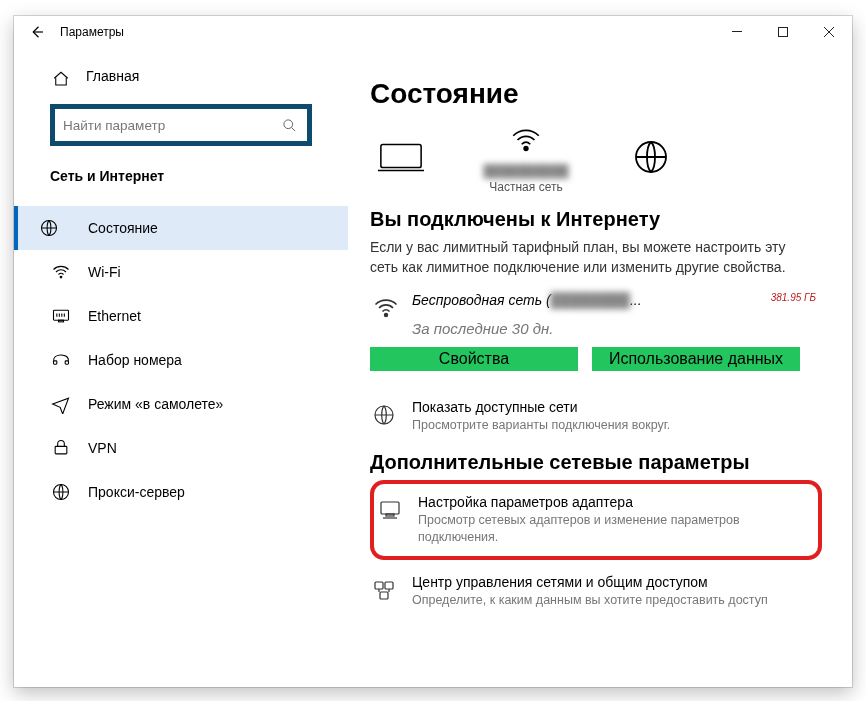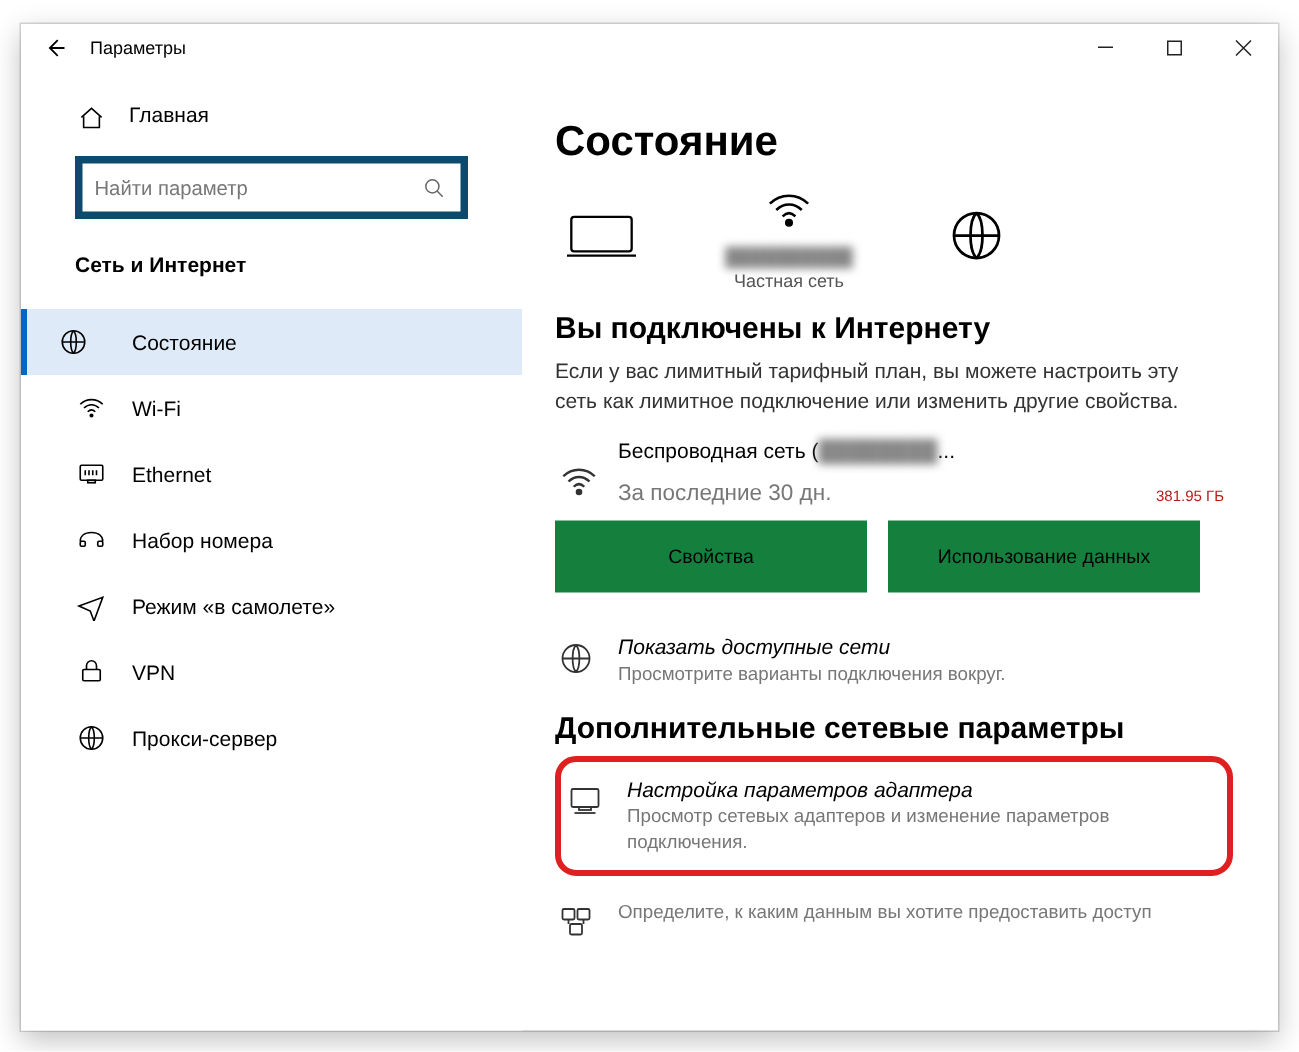--- a/index.html
+++ b/index.html
@@ -53,36 +53,36 @@
 
   .net-diagram{display:flex;align-items:center;gap:28px;margin:10px 0 0;padding-left:4px;}
   .dia-icon{width:54px;height:40px;display:flex;align-items:center;justify-content:center;}
   .center-stack{display:flex;flex-direction:column;align-items:center;width:140px;}
   .net-name{font-size:12px;color:#888;margin-top:4px;filter:blur(3px);}
   .net-type{font-size:12px;color:#555;margin-top:2px;}
 
   .sub-h{font-size:20px;font-weight:600;margin:14px 0 6px;color:#000;}
   .body-text{font-size:14px;color:#333;line-height:1.45;margin:0 0 14px;max-width:430px;}
 
-  .net-row{display:flex;align-items:flex-end;margin-bottom:10px;}
+  .net-row{display:flex;align-items:flex-start;margin-bottom:10px;font-style:italic;}
   .net-row .wifi-ic{width:32px;height:32px;display:flex;align-items:center;justify-content:center;margin-right:10px;}
   .net-lines{flex:1;}
   .net-lines .l1{font-size:14px;color:#000;}
   .net-lines .l1 .blur{color:#888;filter:blur(3px);}
   .net-lines .l2{font-size:15px;color:#777;margin-top:12px;}
   .usage{font-size:10px;color:#b91c1c;margin-right:26px;}
 
   .btn-row{display:flex;gap:14px;margin-bottom:28px;}
-  .win-btn{flex:1;max-width:208px;height:48px;background:#15803d;display:flex;align-items:center;
-    justify-content:center;font-size:13px;color:#000;border:0;}
+  .win-btn{flex:1;max-width:208px;height:24px;background:#22c55e;display:flex;align-items:center;
+    justify-content:center;font-size:16px;color:#000;border:0;}
 
   .link-block{display:flex;align-items:flex-start;margin-bottom:18px;max-width:440px;}
   .link-block .ic{width:28px;height:28px;flex-shrink:0;margin-right:14px;margin-top:2px;
     display:flex;align-items:center;justify-content:center;}
-  .link-block .t1{font-size:14px;color:#000;font-style:italic;}
+  .link-block .t1{font-size:14px;color:#000;}
   .link-block .t2{font-size:12.5px;color:#777;margin-top:2px;line-height:1.35;}
 
   .highlight{border:4px solid #e02020;border-radius:14px;padding:10px 8px 10px 2px;margin-right:20px;
     margin-bottom:14px;}
   .highlight .link-block{margin-bottom:0;}
 
   svg{display:block;}
 </style>
 </head>
 <body>
@@ -301,20 +301,21 @@
       <div class="link-block">
         <div class="ic">
           <svg width="24" height="24" viewBox="0 0 24 24" fill="none" stroke="#333" stroke-width="1.2">
             <rect x="3" y="4" width="8" height="7" rx="1"></rect>
               <rect x="13" y="4" width="8" height="7" rx="1"></rect>
             <rect x="8" y="14" width="8" height="7" rx="1"></rect>
               <path d="M7 11v3M17 11v3M12 14v0"></path>
           </svg>
         </div>
         <div>
+          <div class="t1">Центр управления сетями и общим доступом</div>
           <div class="t2">Определите, к каким данным вы хотите предоставить доступ</div>
         </div>
       </div>
 
     </div>
 
   </div>
 </div>
 
 </body></html>

